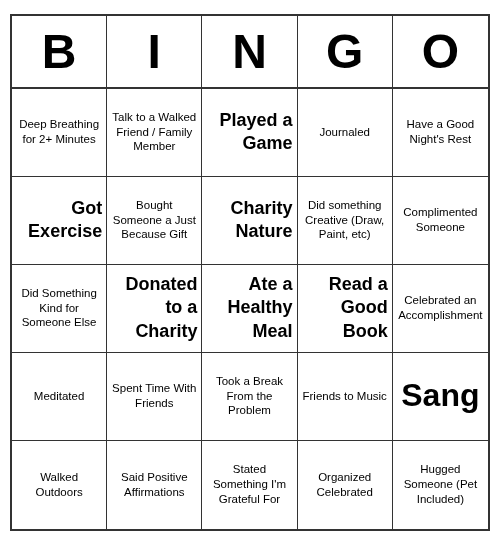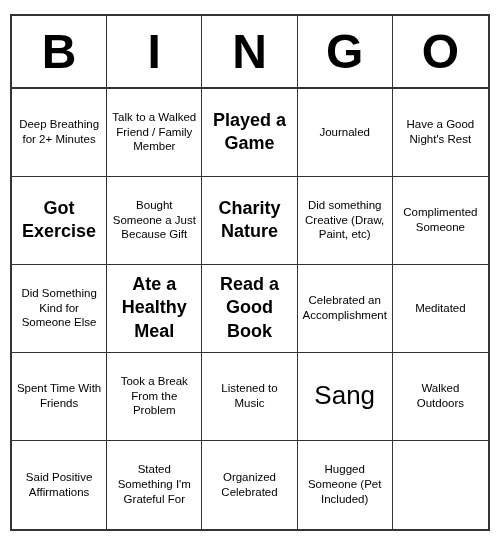--- a/index.html
+++ b/index.html
@@ -47,24 +47,25 @@
       min-height: 88px;
       font-size: 11.5px;
       line-height: 1.3;
       color: #000;
     }
     .bingo-cell:nth-child(5n) { border-right: none; }
     .bingo-cell:nth-child(n+21) { border-bottom: none; }
     .bingo-cell.large-text {
       font-size: 18px;
       font-weight: bold;
+      text-align: right;
     }
     .bingo-cell.xl-text {
-      font-size: 26px;
-      font-weight: normal;
+      font-size: 32px;
+      font-weight: bold;
     }
   </style>
 </head>
 <body>
 
 <div class="bingo-card">
   <div class="bingo-header">
   <div class="bingo-letter">B</div>
       <div class="bingo-letter">I</div>
       <div class="bingo-letter">N</div>
@@ -76,27 +77,28 @@
       <div class="bingo-cell">Talk to a Walked Friend / Family Member</div>
       <div class="bingo-cell large-text">Played a Game</div>
       <div class="bingo-cell">Journaled</div>
       <div class="bingo-cell">Have a Good Night's Rest</div>
       <div class="bingo-cell large-text">Got Exercise</div>
       <div class="bingo-cell">Bought Someone a Just Because Gift</div>
       <div class="bingo-cell large-text">Charity Nature</div>
       <div class="bingo-cell">Did something Creative (Draw, Paint, etc)</div>
       <div class="bingo-cell">Complimented Someone</div>
       <div class="bingo-cell">Did Something Kind for Someone Else</div>
+      <div class="bingo-cell large-text">Donated to a Charity</div>
       <div class="bingo-cell large-text">Ate a Healthy Meal</div>
       <div class="bingo-cell large-text">Read a Good Book</div>
       <div class="bingo-cell">Celebrated an Accomplishment</div>
       <div class="bingo-cell">Meditated</div>
       <div class="bingo-cell">Spent Time With Friends</div>
       <div class="bingo-cell">Took a Break From the Problem</div>
-      <div class="bingo-cell">Listened to Music</div>
+      <div class="bingo-cell">Friends to Music</div>
       <div class="bingo-cell xl-text">Sang</div>
       <div class="bingo-cell">Walked Outdoors</div>
       <div class="bingo-cell">Said Positive Affirmations</div>
       <div class="bingo-cell">Stated Something I'm Grateful For</div>
       <div class="bingo-cell">Organized Celebrated</div>
       <div class="bingo-cell">Hugged Someone (Pet Included)</div>
     </div>
 </div>
 
 </body></html>

